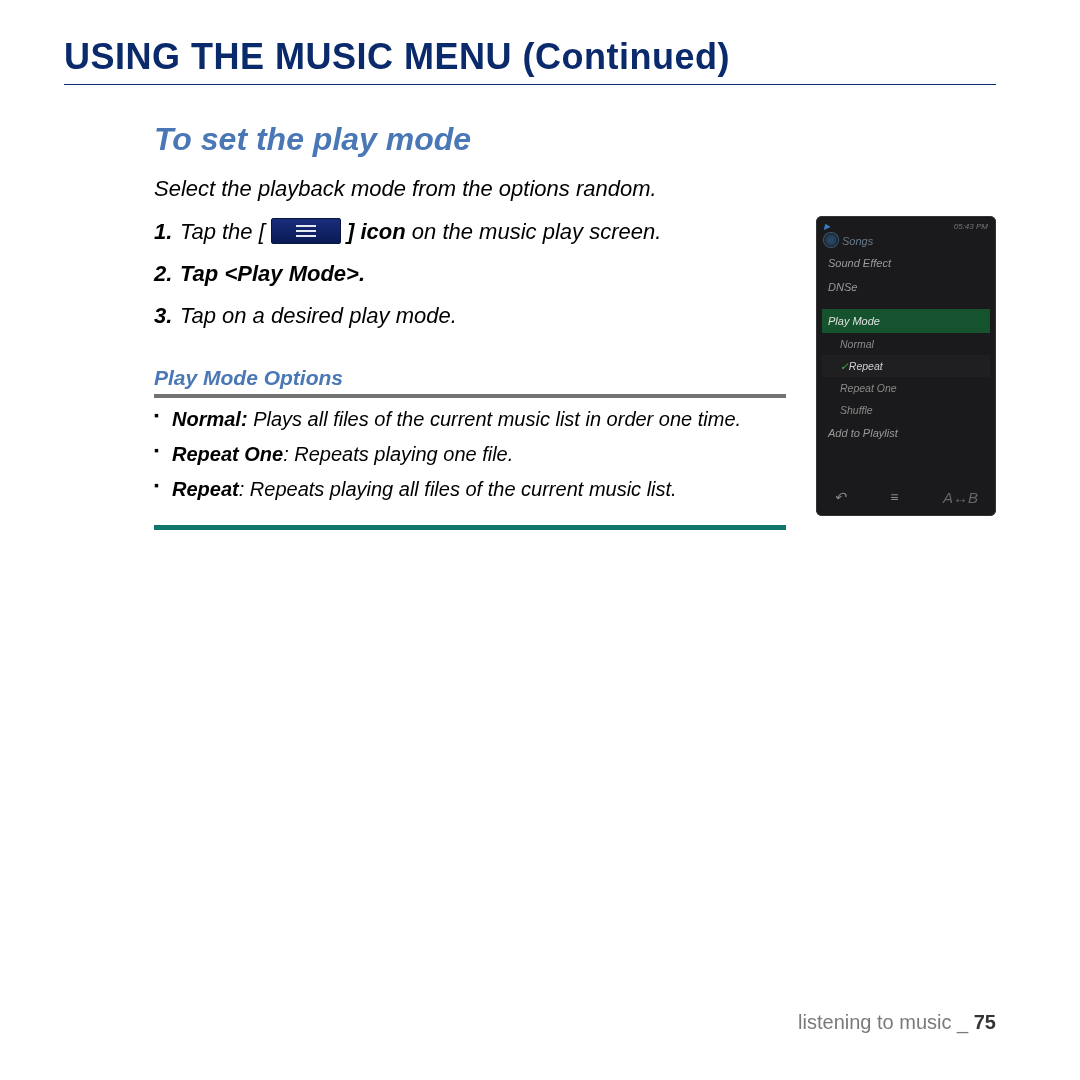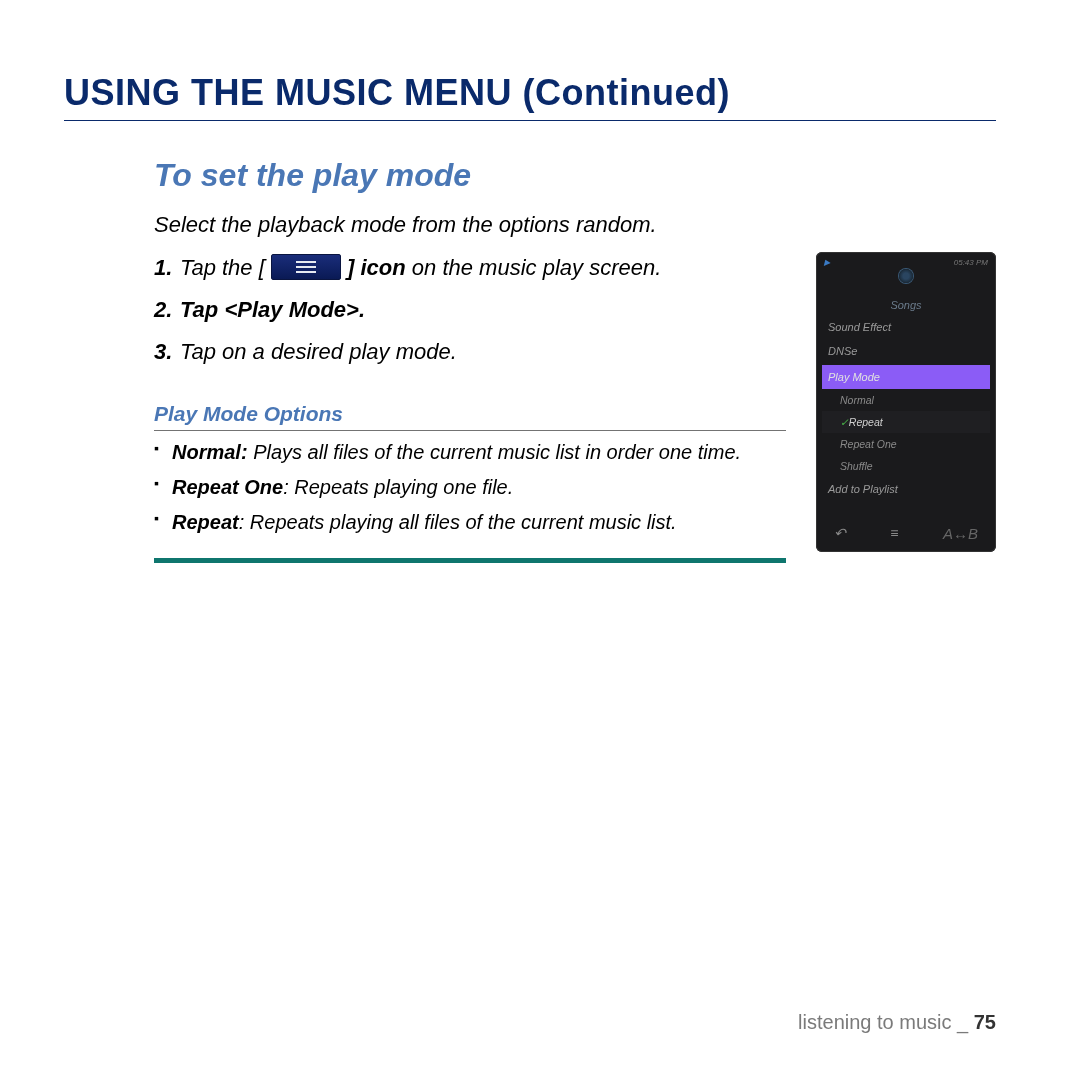--- a/index.html
+++ b/index.html
@@ -9,21 +9,21 @@
     height: 1080px;
     background: #ffffff;
     font-family: Arial, Helvetica, sans-serif;
     color: #000;
   }
   .page {
     position: relative;
     box-sizing: border-box;
     width: 1060px;
     height: 1080px;
-    padding: 72px 64px 0 64px;
+    padding: 36px 64px 0 64px;
   }
   h1.main-title {
     font-size: 36px;
     font-weight: 700;
     color: #0a2a6b;
     margin: 0 0 6px 0;
     padding-bottom: 6px;
     border-bottom: 1px solid #0a2a6b;
     letter-spacing: 0.5px;
   }
@@ -90,21 +90,21 @@
   .menu-icon .lines span {
     height: 2px;
     background: #e6eaf2;
   }
   h3.sub-title {
     font-size: 21px;
     font-weight: 700;
     color: #4a77b5;
     margin: 34px 0 4px 0;
     padding-bottom: 4px;
-    border-bottom: 1px solid #737373;
+    border-bottom: 4px solid #737373;
   }
   ul.bullets {
     list-style: none;
     padding: 0;
     margin: 8px 0 0 0;
     font-size: 20px;
     border-bottom: 5px solid #0f766e;
     padding-bottom: 14px;
   }
   ul.bullets li {
@@ -138,43 +138,42 @@
     display: flex;
     justify-content: space-between;
     align-items: center;
     font-size: 8px;
     color: #777;
     padding: 0 2px;
   }
   .device .status .play { color:#3a7ac4; }
   .device .title-row {
     display: flex;
-    align-items: center;
-    gap: 16px;
+    align-items: flex-end;
+    gap: 4px;
     font-size: 11px;
     color: #6a7a8a;
     padding: 2px 2px 4px 2px;
-    flex-direction: column;
   }
   .disc-icon {
     width: 14px;
     height: 14px;
     border-radius: 50%;
     background: radial-gradient(circle at 50% 50%, #2a4560 30%, #1a2a38 70%);
     box-shadow: 0 0 0 1px #3a5a78;
   }
   .device .menu-item {
     padding: 6px 6px;
     color: #9a9a9a;
     font-size: 11px;
   }
   .device .menu-item.header {
-    background: #8b5cf6;
+    background: #14532d;
     color: #e0e0e0;
-    margin-top: 2px;
+    margin-top: 10px;
   }
   .device .menu-sub {
     padding: 5px 6px 5px 18px;
     color: #8a8a8a;
     font-size: 10.5px;
   }
   .device .menu-sub.selected {
     background: #1f1f22;
     color: #cfcfcf;
   }

